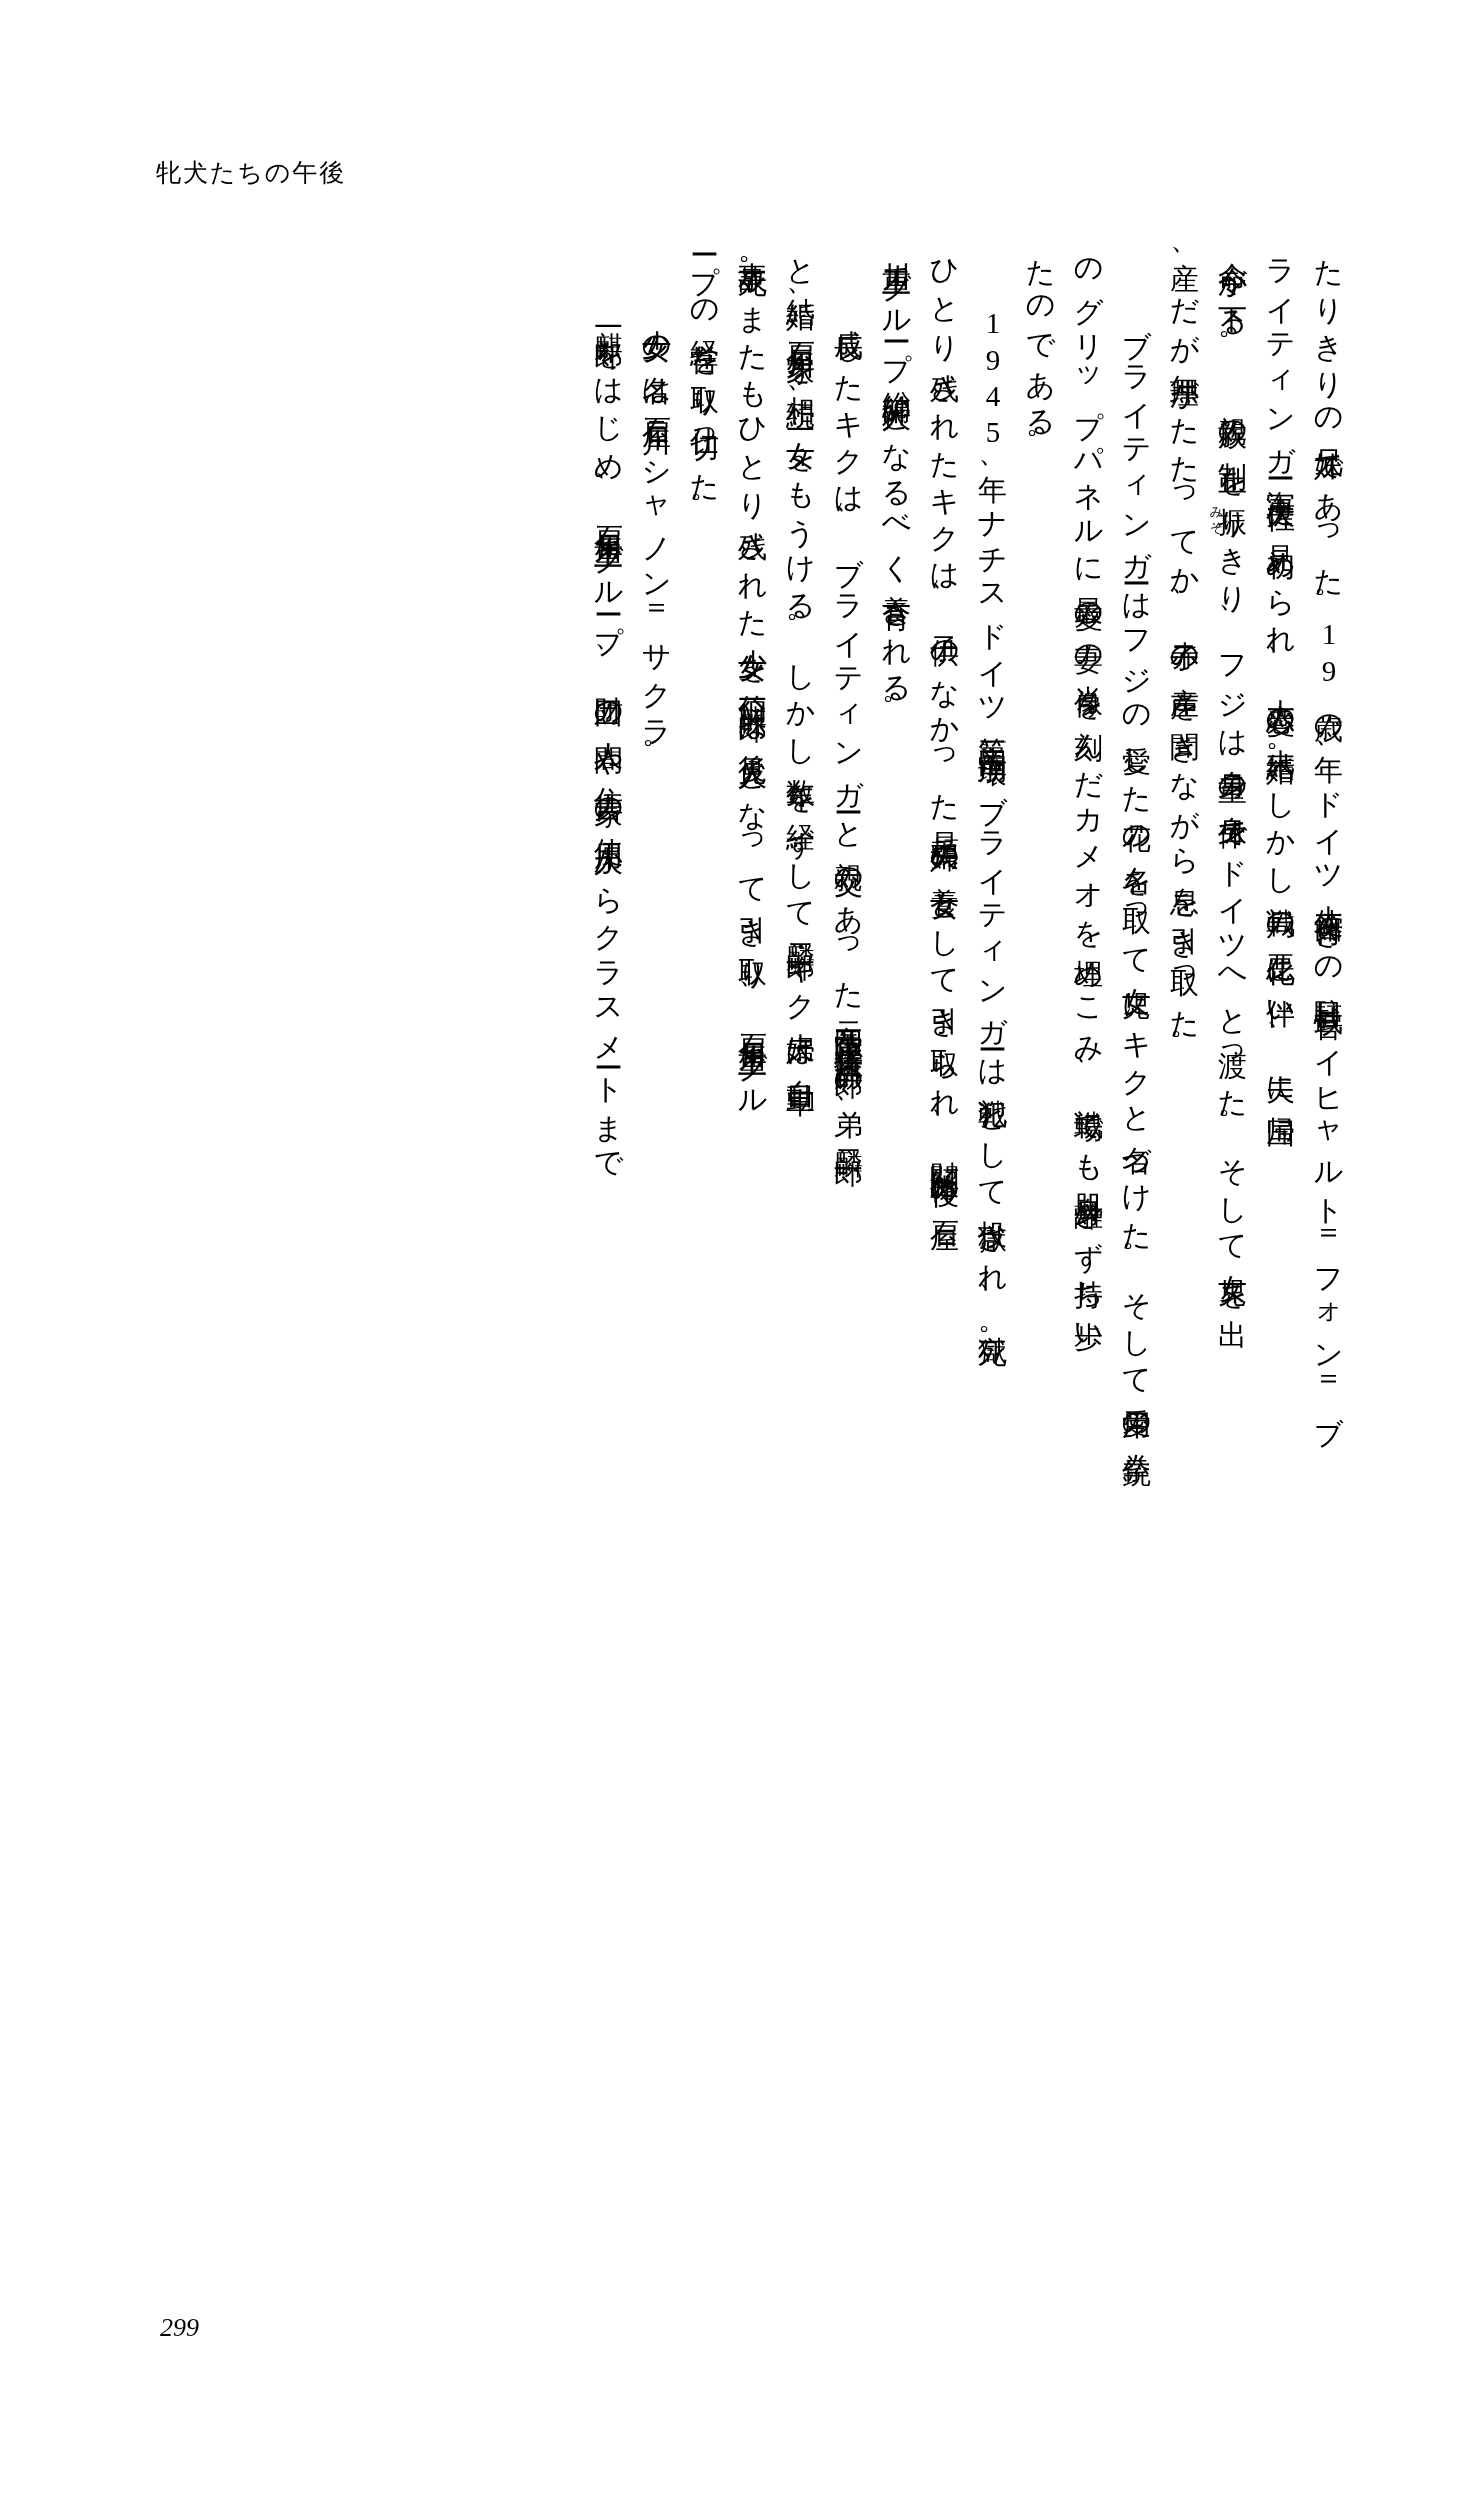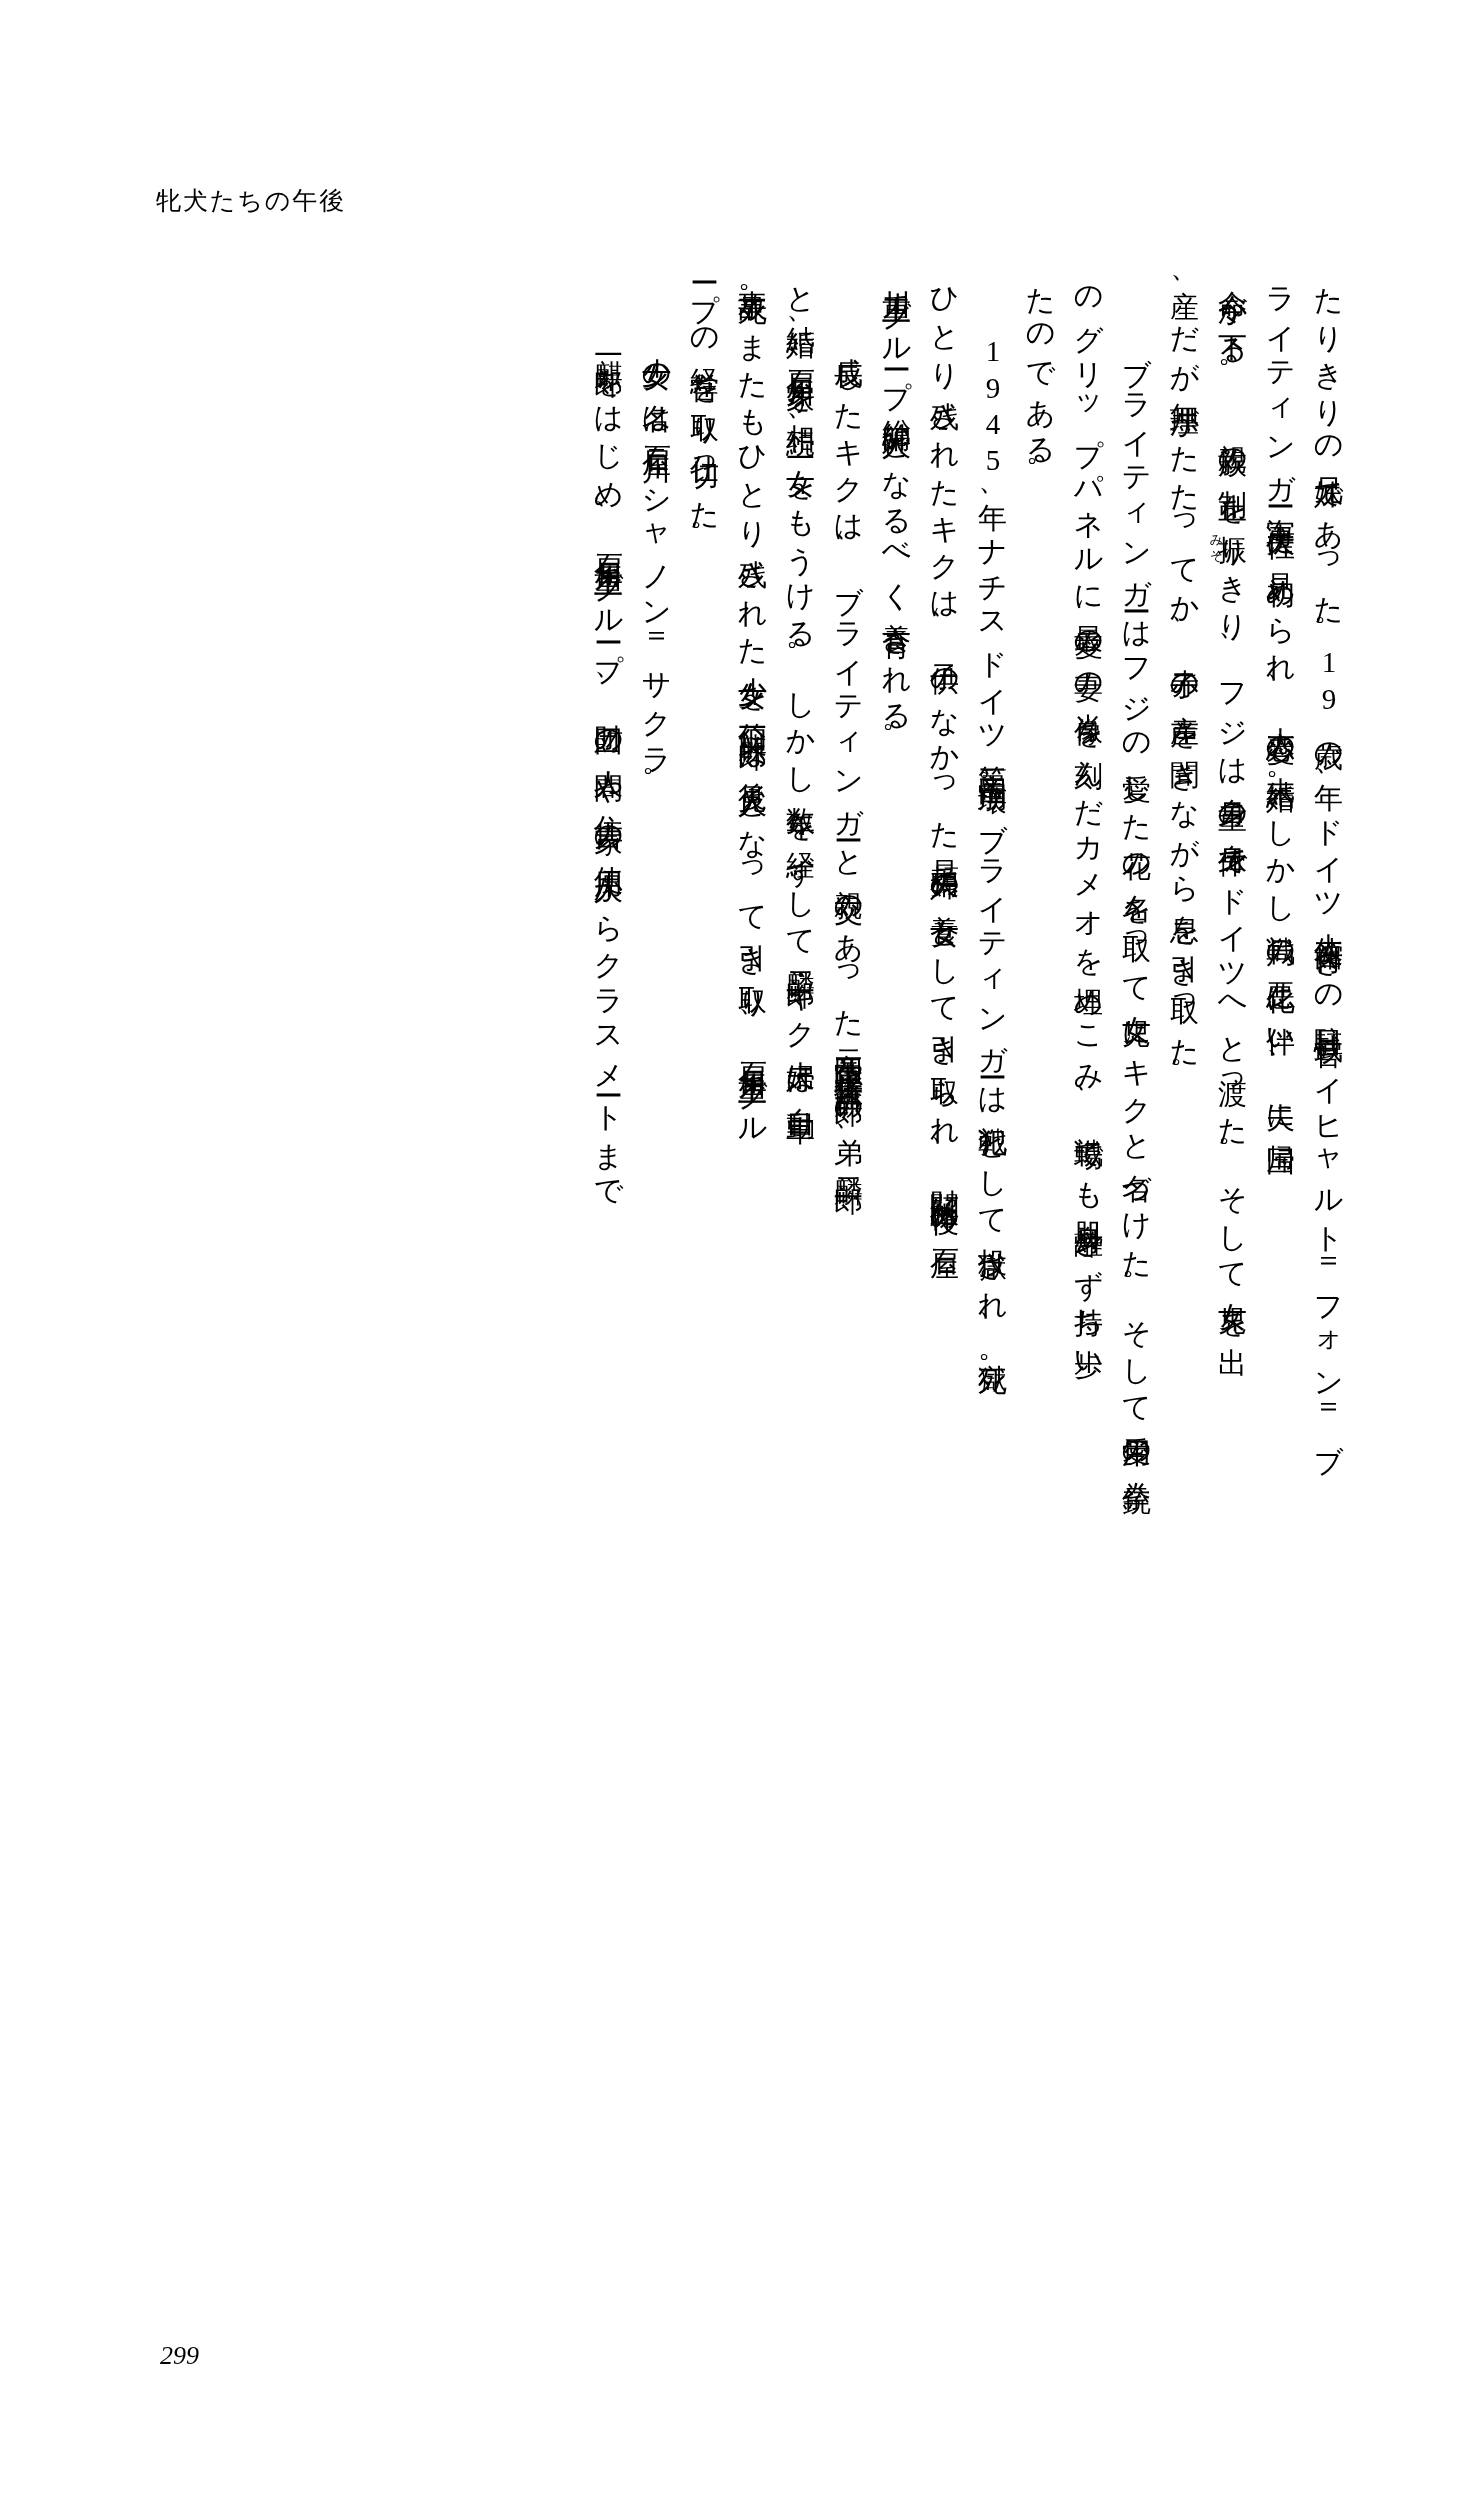--- a/index.html
+++ b/index.html
@@ -15,21 +15,20 @@
     position: relative;
     overflow: hidden;
   }
 
   .page {
     position: absolute;
     left: 0;
     top: 0;
     width: 1480px;
     height: 2455px;
-    margin-top: 28px;
   }
 
   
   .running-head {
     position: absolute;
     left: 156px;
     top: 156px;
     font-size: 25px;
     letter-spacing: 1.9px;
     font-family: "Liberation Serif", "DejaVu Serif", serif;

